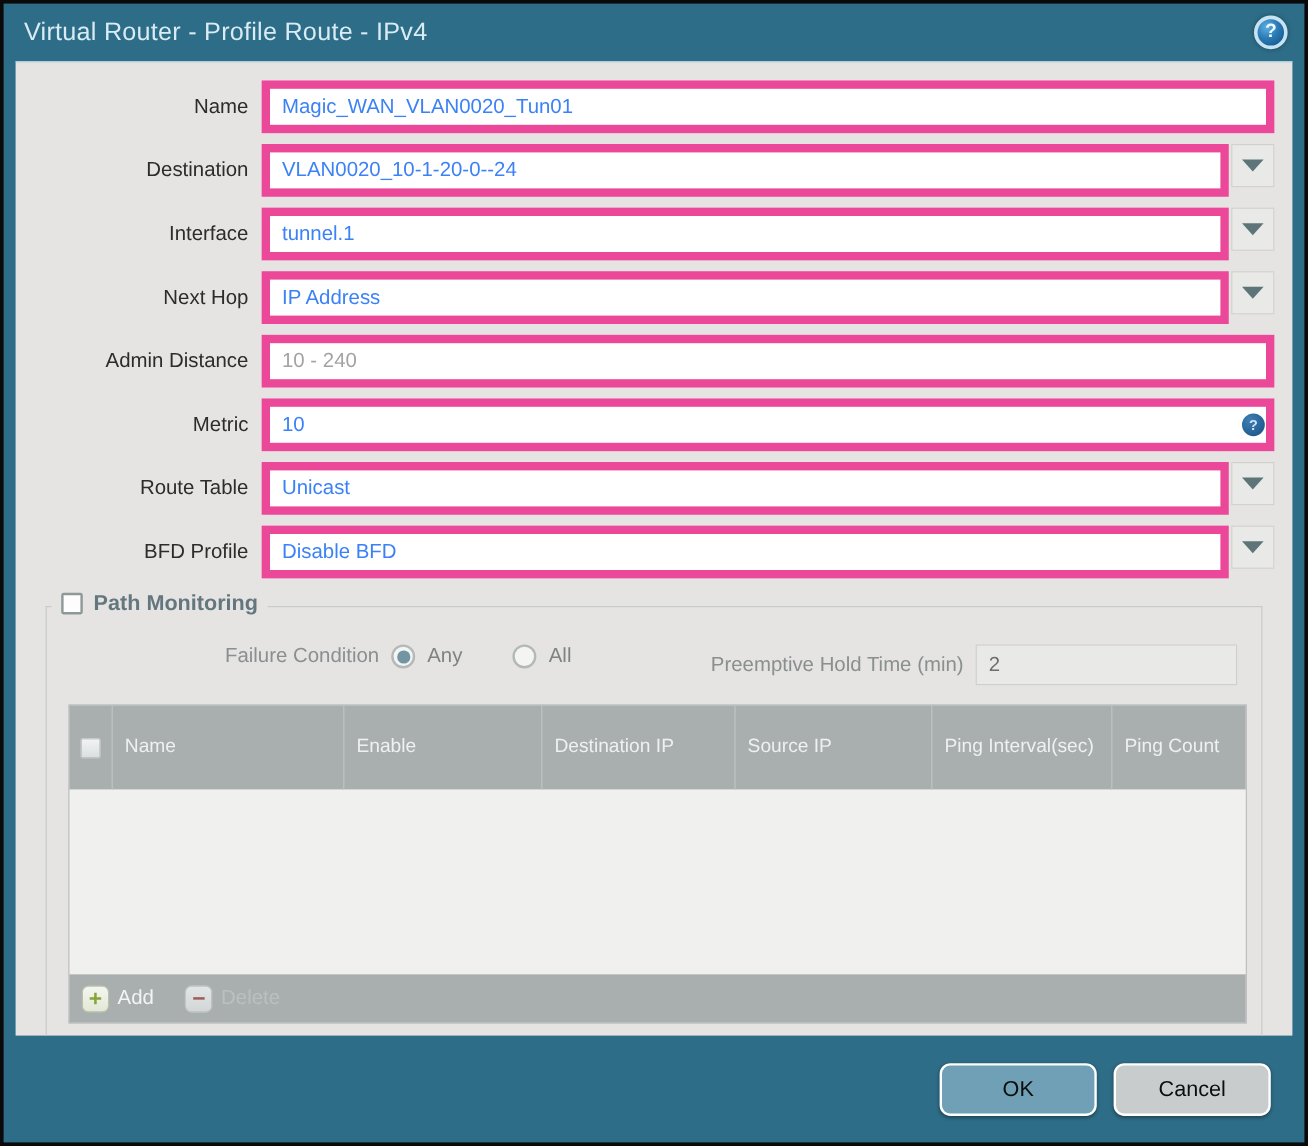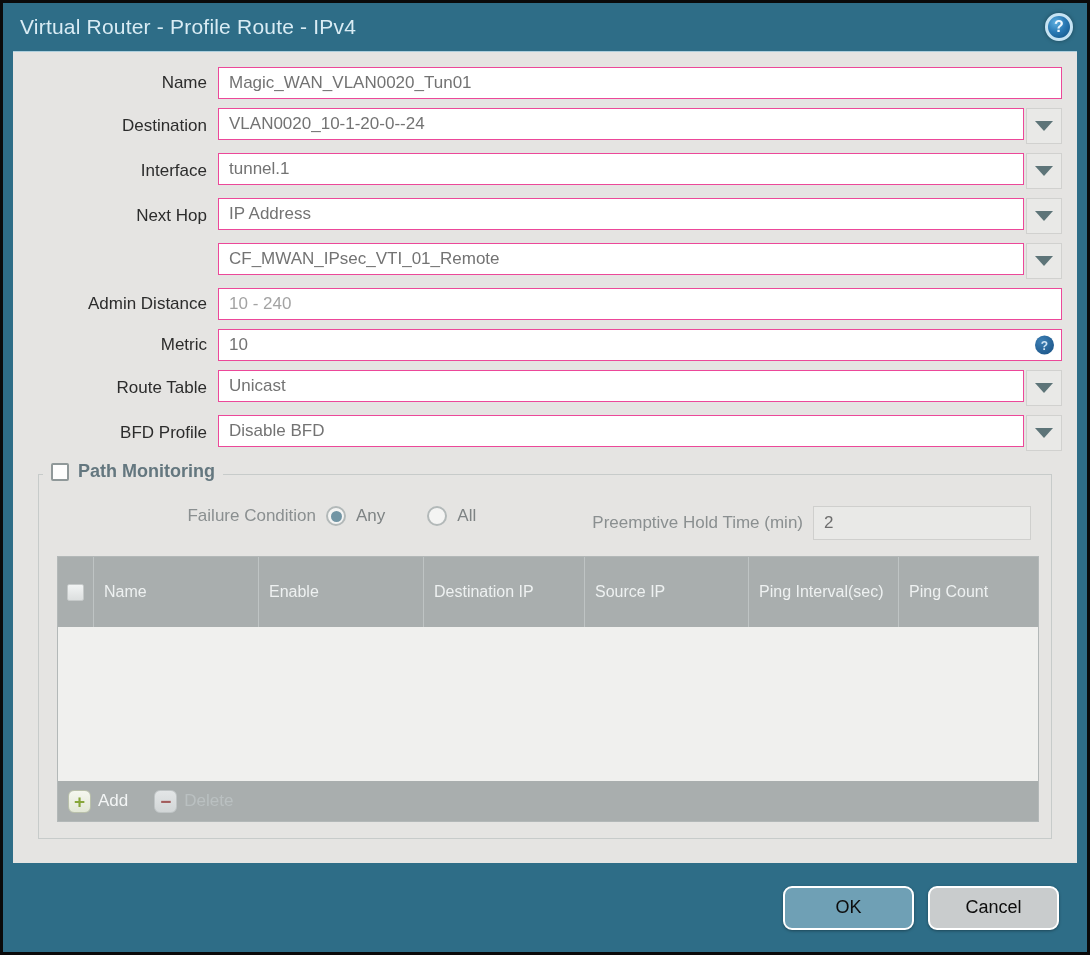--- a/index.html
+++ b/index.html
@@ -47,25 +47,25 @@
     display: flex; align-items: center;
     margin-bottom: 9px;
   }
   .form-label {
     width: 205px; flex: 0 0 205px;
     text-align: right; padding-right: 11px;
     font-size: 17px; color: #2c2c2c;
   }
   .field-wrap { flex: 1; display: flex; position: relative; }
   .text-input {
-    flex: 1; height: 32px;
-    border: 1px solid #ec4899;
+    flex: 1; height: 44px;
+    border: 7px solid #ec4899;
     background: #fff;
     font-family: "Liberation Sans", sans-serif;
-    font-size: 17px; color: #737373;
+    font-size: 17px; color: #3b82f6;
     padding: 0 10px;
     outline: none;
     min-width: 0;
   }
   .text-input::placeholder { color: #a3a3a3; }
   .dd-button {
     width: 36px; height: 36px; margin-left: 2px;
     background: #e9e9e7;
     border: 1px solid #d1d1cf;
     display: flex; align-items: center; justify-content: center;
@@ -150,21 +150,21 @@
   }
   .t-cell {
     display: flex; align-items: center;
     padding: 6px 10px;
     color: #eef1f1; font-size: 16px;
     border-left: 1px solid #bfc4c4;
   }
   .t-cell:first-child { border-left: none; justify-content: center; padding: 6px 4px; }
   .col-cb { width: 35px; flex: 0 0 35px; }
   .col-1 { width: 165px; flex: 0 0 165px; }
-  .col-2 { width: 165px; flex: 0 0 165px; }
+  .col-2 { width: 165px; flex: 0 0 165px; margin-left: 28px; }
   .col-3 { width: 164px; flex: 0 0 164px; }
   .col-4 { width: 161px; flex: 0 0 161px; }
   .col-5 { width: 150px; flex: 0 0 150px; }
   .col-6 { flex: 1; }
   .header-checkbox {
     width: 17px; height: 17px; border-radius: 2px;
     background: linear-gradient(#f2f4f4, #dcdfdf);
     border: 1px solid #c5c9c9;
     cursor: pointer;
   }
@@ -252,29 +252,20 @@
     <div class="form-row">
       <div class="form-label">Next Hop</div>
       <div class="field-wrap">
         <input class="text-input" type="text" value="IP Address" style="">
         <div class="dd-button">
           <div class="dd-arrow"></div>
         </div>
       </div>
     </div>
 
-    <div class="form-row">
-      <div class="form-label"></div>
-      <div class="field-wrap">
-        <input class="text-input" type="text" value="CF_MWAN_IPsec_VTI_01_Remote" style="">
-        <div class="dd-button">
-          <div class="dd-arrow"></div>
-        </div>
-      </div>
-    </div>
 
     <div class="form-row">
       <div class="form-label">Admin Distance</div>
       <div class="field-wrap">
         <input class="text-input" type="text" placeholder="10 - 240" style="">
       </div>
     </div>
 
     <div class="form-row">
       <div class="form-label">Metric</div>

